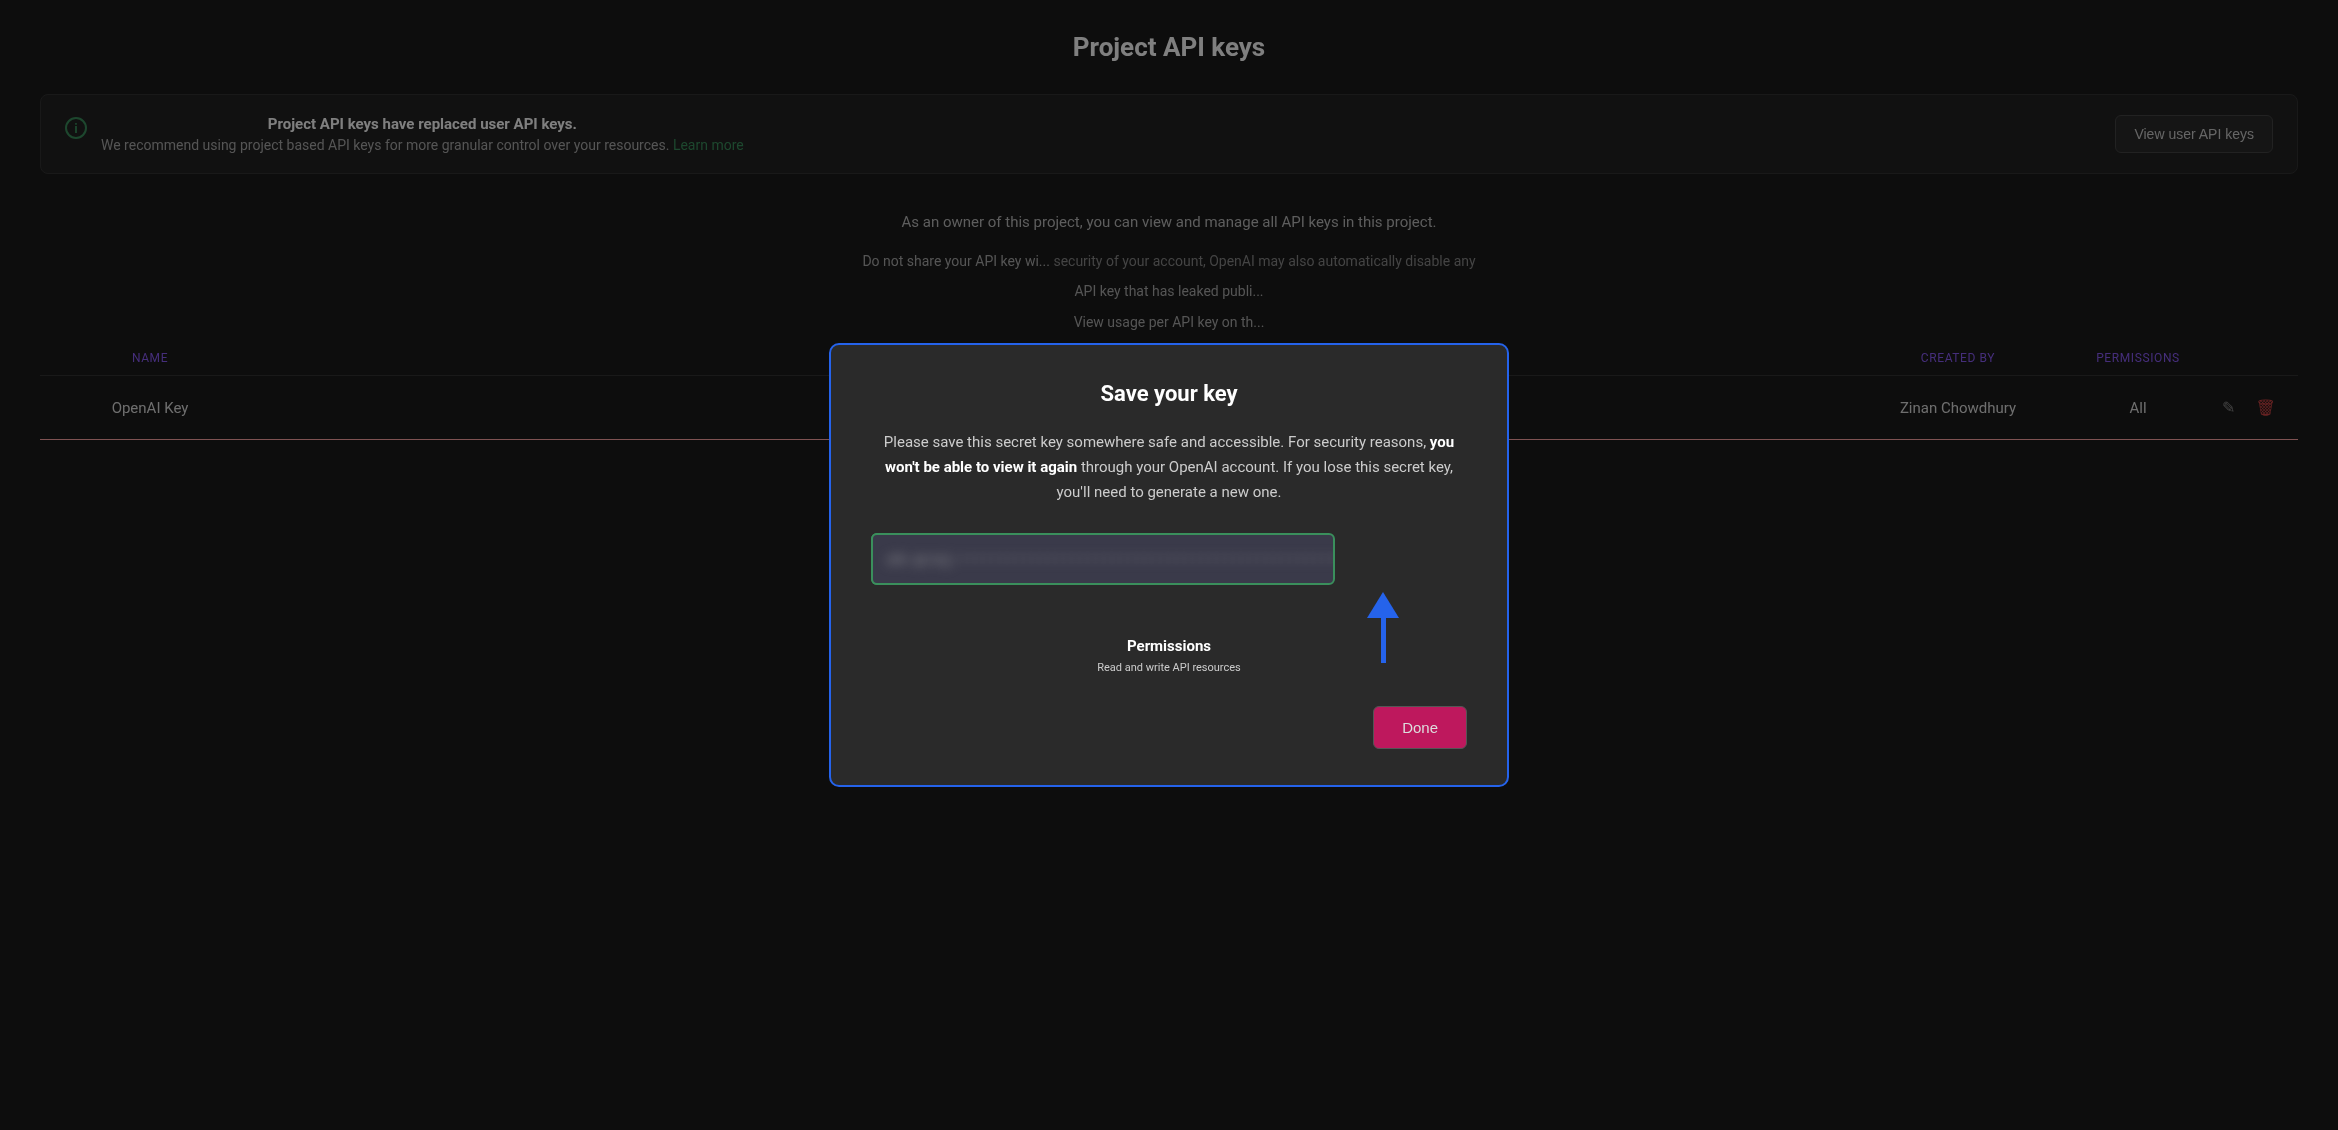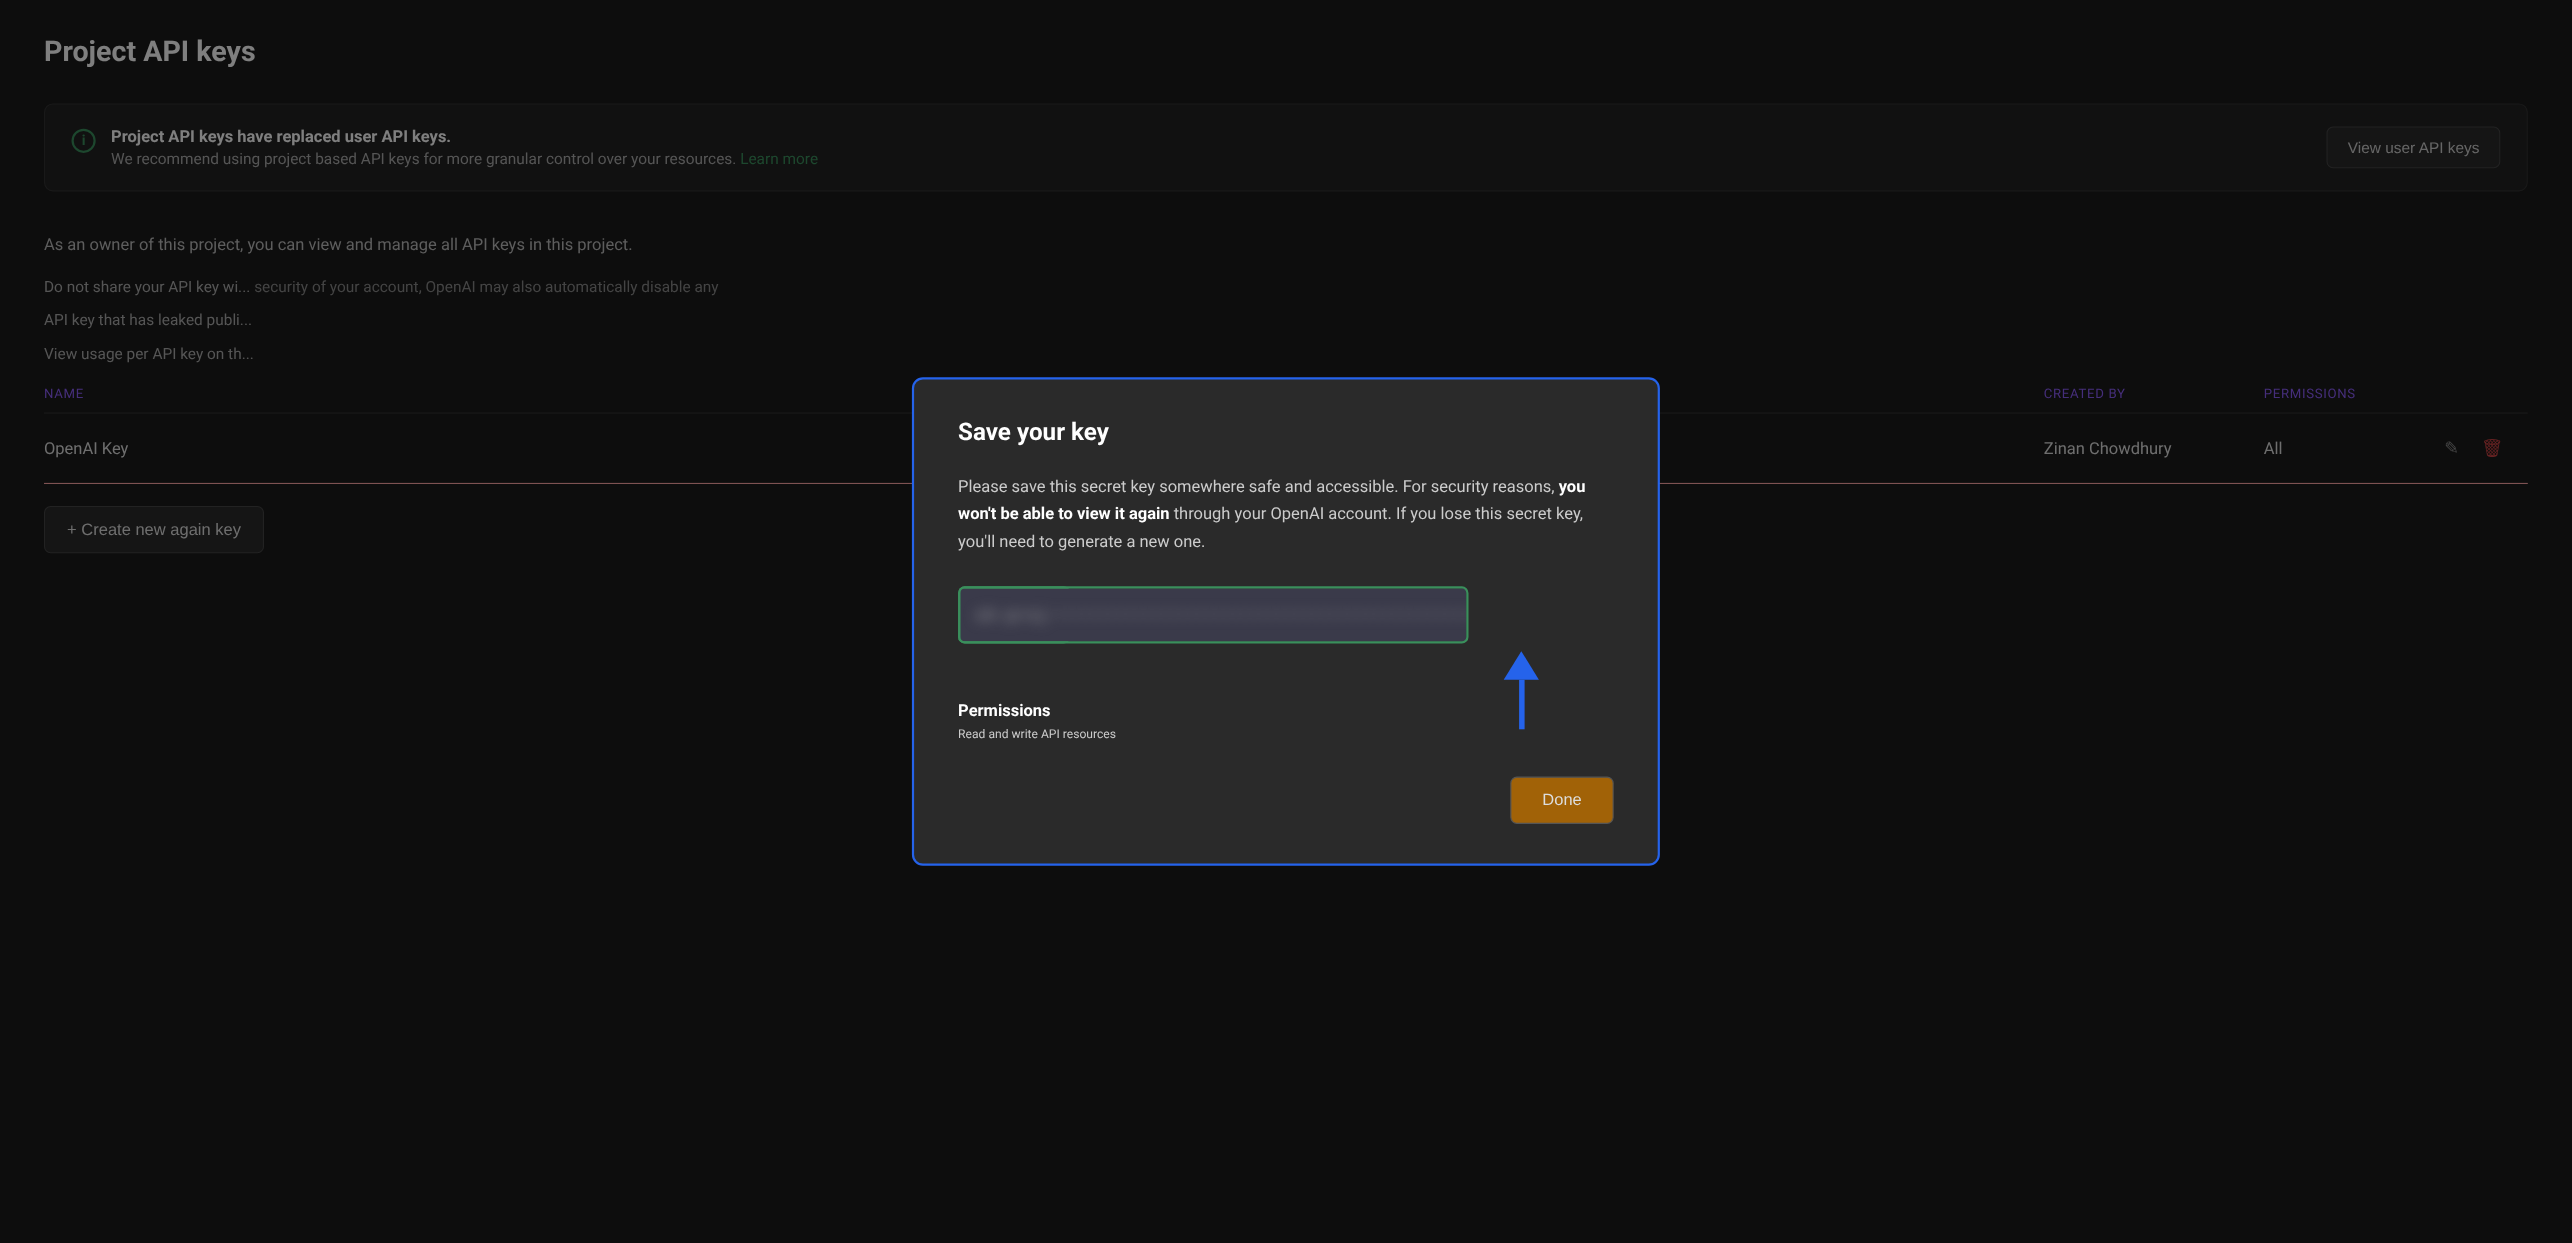--- a/index.html
+++ b/index.html
@@ -1,15 +1,15 @@
 <!DOCTYPE html>
 <html><head>
   <meta charset="utf-8">
   <style>
-    * { box-sizing: border-box; margin: 0; padding: 0; }
+    * { box-sizing: border-box; margin: 0; padding: 0; text-align: center; }
     body {
       background-color: #1a1a1a;
       color: #e0e0e0;
       font-family: -apple-system, BlinkMacSystemFont, 'Segoe UI', Roboto, sans-serif;
       font-size: 15px;
       min-height: 100vh;
       position: relative;
       overflow: hidden;
     }
 
@@ -266,21 +266,21 @@
       color: #ccc;
       font-size: 11px;
     }
 
     .modal-footer {
       display: flex;
       justify-content: flex-end;
     }
 
     .done-btn {
-      background: #a16207;
+      background: #be185d;
       color: #ddd;
       border: 1px solid #555;
       border-radius: 6px;
       padding: 12px 28px;
       cursor: pointer;
       font-size: 15px;
       font-weight: 500;
     }
 
     

